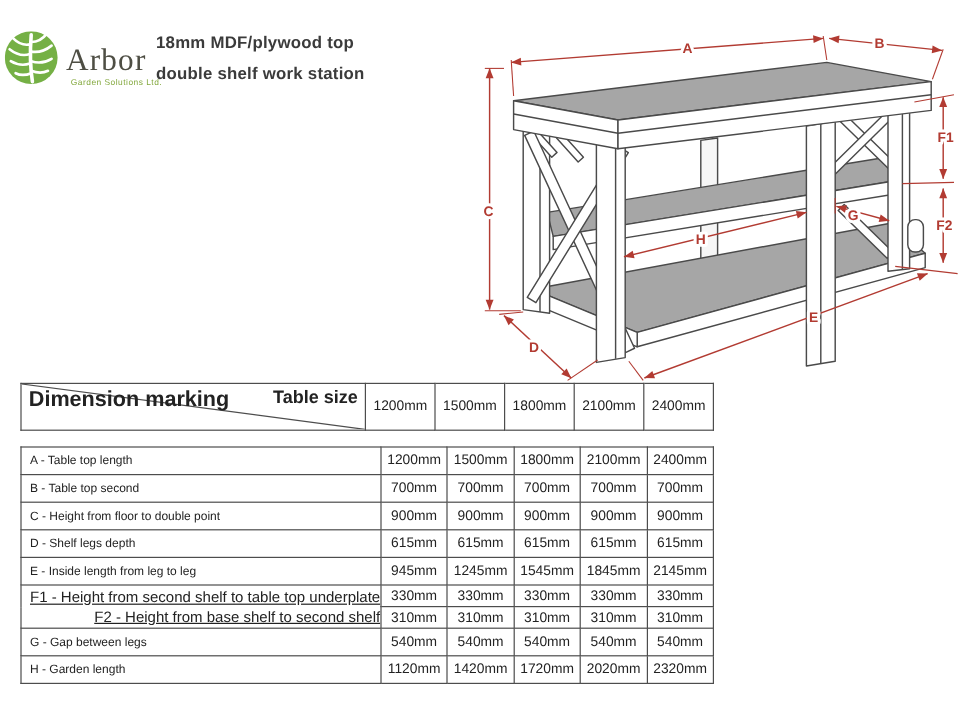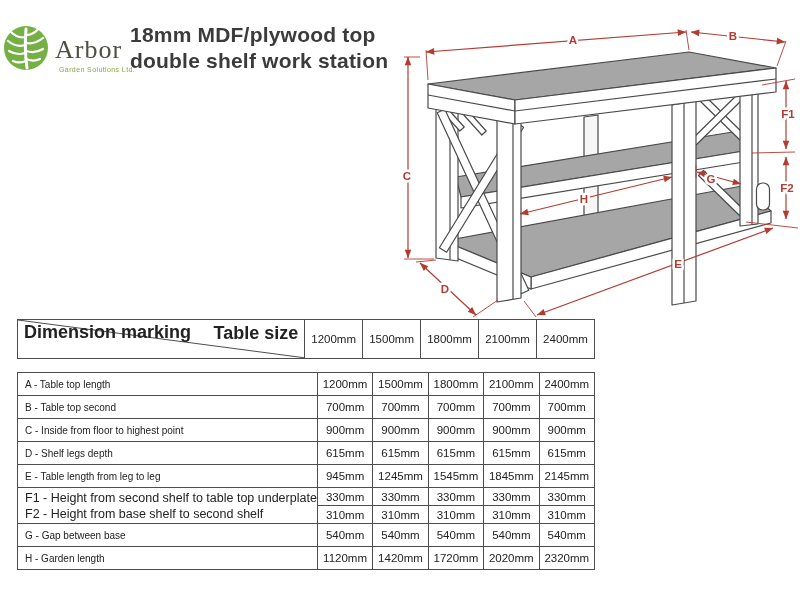--- a/index.html
+++ b/index.html
@@ -5,38 +5,38 @@
   html,body{margin:0;padding:0;background:#fff;}
   .sheet{position:relative;width:800px;height:600px;background:#fff;overflow:hidden;
          font-family:"Liberation Sans",sans-serif;color:#333;}
   
   .logo{position:absolute;left:4px;top:26px;width:230px;height:54px;}
   .logo-icon{position:absolute;left:0;top:0;}
   .logo-name{position:absolute;left:51px;top:9px;font-family:"Liberation Serif",serif;
              font-size:26px;color:#4e4e44;letter-spacing:1px;}
   .logo-tagline{position:absolute;left:55px;top:40px;font-size:7px;color:#84a93f;letter-spacing:.4px;}
   
-  .title{position:absolute;left:130px;top:22px;font-size:21px;font-weight:bold;
+  .title{position:absolute;left:130px;top:22px;font-size:14px;font-weight:bold;
          color:#3b3b3b;line-height:26px;letter-spacing:.2px;}
   
   .diagram{position:absolute;left:0;top:0;width:800px;height:600px;}
   
   .spec{position:absolute;left:17px;top:319px;width:578px;}
   table{border-collapse:collapse;table-layout:fixed;}
   td{border:1px solid #4d4d4d;font-size:11.5px;color:#222;text-align:center;
      padding:0;height:22px;overflow:hidden;white-space:nowrap;}
   td.lbl{text-align:left;padding-left:7px;font-size:10px;}
   .hdr td{height:38px;}
   .corner{position:relative;}
   .corner svg{position:absolute;left:0;top:0;}
-  .corner .tr{position:absolute;right:6px;top:3px;font-weight:bold;font-size:18px;}
+  .corner .tr{position:absolute;right:6px;top:3px;font-weight:bold;font-size:15px;}
   .corner .bl{position:absolute;left:6px;bottom:15px;font-weight:bold;font-size:18px;}
   .gap{height:13px;}
   tr.frow td{height:17px;}
-  td.f-lbl{font-size:12.5px;text-align:left;padding-left:7px;line-height:16px;}
+  td.f-lbl{font-size:12.5px;text-align:right;padding-left:7px;line-height:16px;text-decoration:underline;}
 </style>
 </head>
 <body>
 
 <div class="sheet">
 
   <div class="logo">
     <svg class="logo-icon" width="46" height="46" viewBox="23 29 46 46">
       <circle cx="45" cy="51" r="22" fill="#75b045"></circle>
       <g stroke="#fff" fill="none" stroke-linecap="round">
@@ -202,37 +202,37 @@
       </tr>
       <tr>
         <td class="lbl">B - Table top second</td>
         <td>700mm</td>
         <td>700mm</td>
         <td>700mm</td>
         <td>700mm</td>
         <td>700mm</td>
       </tr>
       <tr>
-        <td class="lbl">C - Inside from floor to highest point</td>
+        <td class="lbl">C - Height from floor to double point</td>
         <td>900mm</td>
         <td>900mm</td>
         <td>900mm</td>
         <td>900mm</td>
         <td>900mm</td>
       </tr>
       <tr>
         <td class="lbl">D - Shelf legs depth</td>
         <td>615mm</td>
         <td>615mm</td>
         <td>615mm</td>
         <td>615mm</td>
         <td>615mm</td>
       </tr>
       <tr>
-        <td class="lbl">E - Table length from leg to leg</td>
+        <td class="lbl">E - Inside length from leg to leg</td>
         <td>945mm</td>
         <td>1245mm</td>
         <td>1545mm</td>
         <td>1845mm</td>
         <td>2145mm</td>
       </tr>
       <tr class="frow">
         <td class="f-lbl" rowspan="2">
           <div>F1 - Height from second shelf to table top underplate</div>
           <div>F2 - Height from base shelf to second shelf</div>
@@ -244,21 +244,21 @@
         <td>330mm</td>
       </tr>
       <tr class="frow">
         <td>310mm</td>
         <td>310mm</td>
         <td>310mm</td>
         <td>310mm</td>
         <td>310mm</td>
       </tr>
       <tr>
-        <td class="lbl">G - Gap between base</td>
+        <td class="lbl">G - Gap between legs</td>
         <td>540mm</td>
         <td>540mm</td>
         <td>540mm</td>
         <td>540mm</td>
         <td>540mm</td>
       </tr>
       <tr>
         <td class="lbl">H - Garden length</td>
         <td>1120mm</td>
         <td>1420mm</td>

